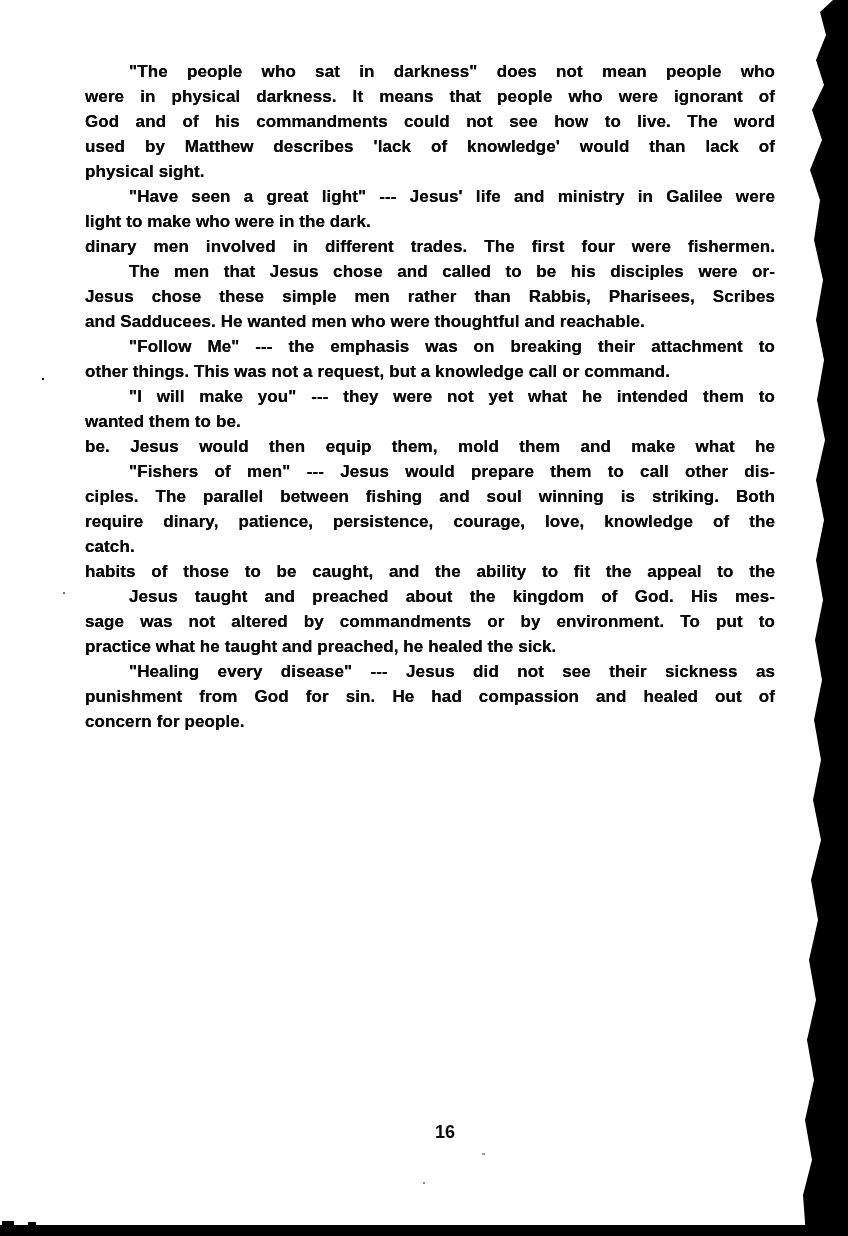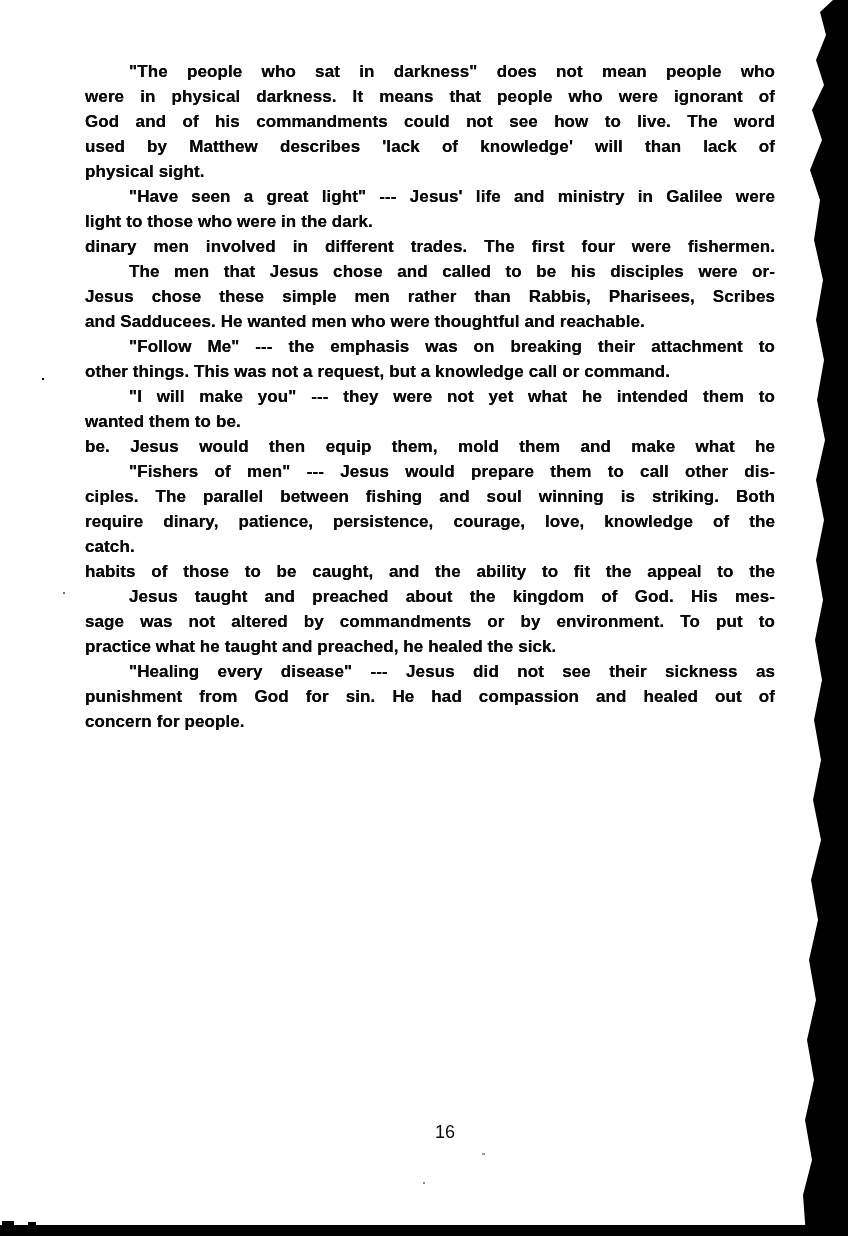--- a/index.html
+++ b/index.html
@@ -38,21 +38,21 @@
   .line.indent.just { padding-left: 0; text-indent: 44px; }
   .page-number {
     position: absolute;
     top: 1120px;
     left: 85px;
     width: 720px;
     height: 25px;
     line-height: 25px;
     text-align: center;
     font-size: 18px;
-    font-weight: 400;
+    font-weight: 700;
     color: #0a0a0a;
   }
   
   .scan-edge-right {
     position: absolute;
     top: 0; left: 790px;
     width: 58px; height: 1236px;
     background: #000;
     clip-path: polygon(
       43px 0px, 58px 0px, 58px 1236px, 16px 1236px,
@@ -83,26 +83,26 @@
 </head>
 <body>
 
 <div class="scan-page">
 
   <div class="text-block">
       <div class="para">
         <div class="line indent just">"The people who sat in darkness" does not mean people who</div>
         <div class="line just">were in physical darkness.  It means that people who were ignorant of</div>
         <div class="line just">God and of his commandments could not see how to live.  The word</div>
-        <div class="line just">used by Matthew describes 'lack of knowledge' will than lack of</div>
+        <div class="line just">used by Matthew describes 'lack of knowledge' would than lack of</div>
         <div class="line">physical sight.</div>
       </div>
       <div class="para">
         <div class="line indent just">"Have seen a great light" --- Jesus' life and ministry in Galilee were</div>
-        <div class="line">light to those who were in the dark.</div>
+        <div class="line">light to make who were in the dark.</div>
       </div>
       <div class="para">
         <div class="line just">dinary men involved in different trades.  The first four were fishermen.</div>
         <div class="line indent just">The men that Jesus chose and called to be his disciples were or-</div>
         <div class="line just">Jesus chose these simple men rather than Rabbis, Pharisees, Scribes</div>
         <div class="line">and Sadducees.  He wanted men who were thoughtful and reachable.</div>
       </div>
       <div class="para">
         <div class="line indent just">"Follow Me" --- the emphasis was on breaking their attachment to</div>
         <div class="line">other things.  This was not a request, but a knowledge call or command.</div>

